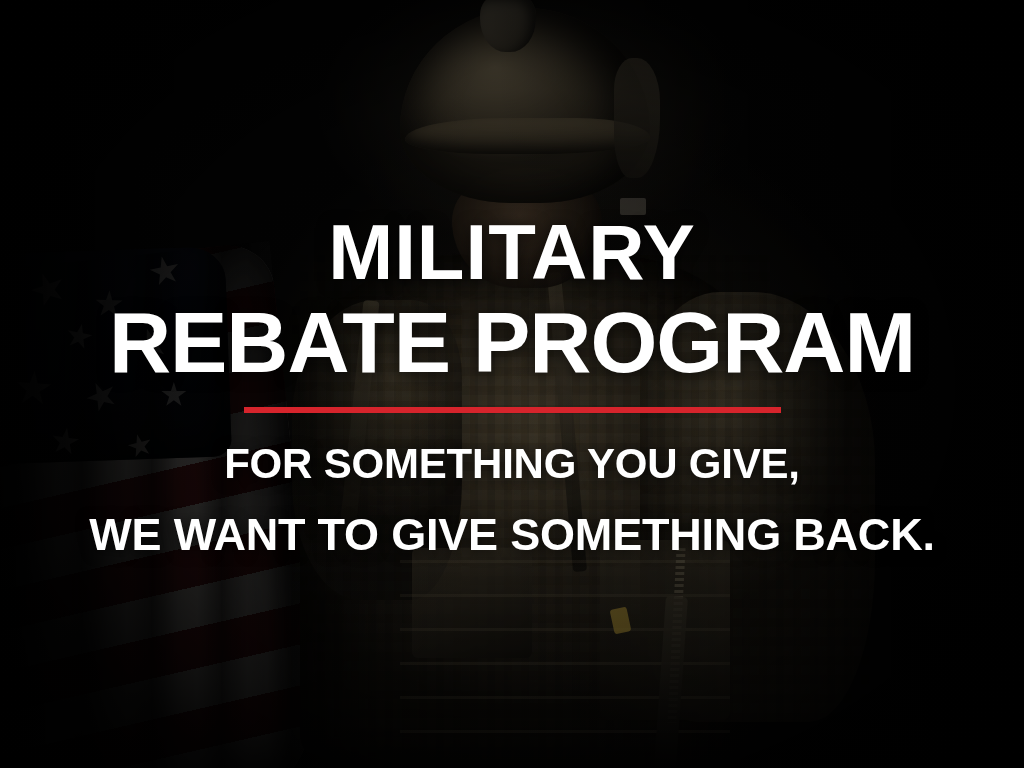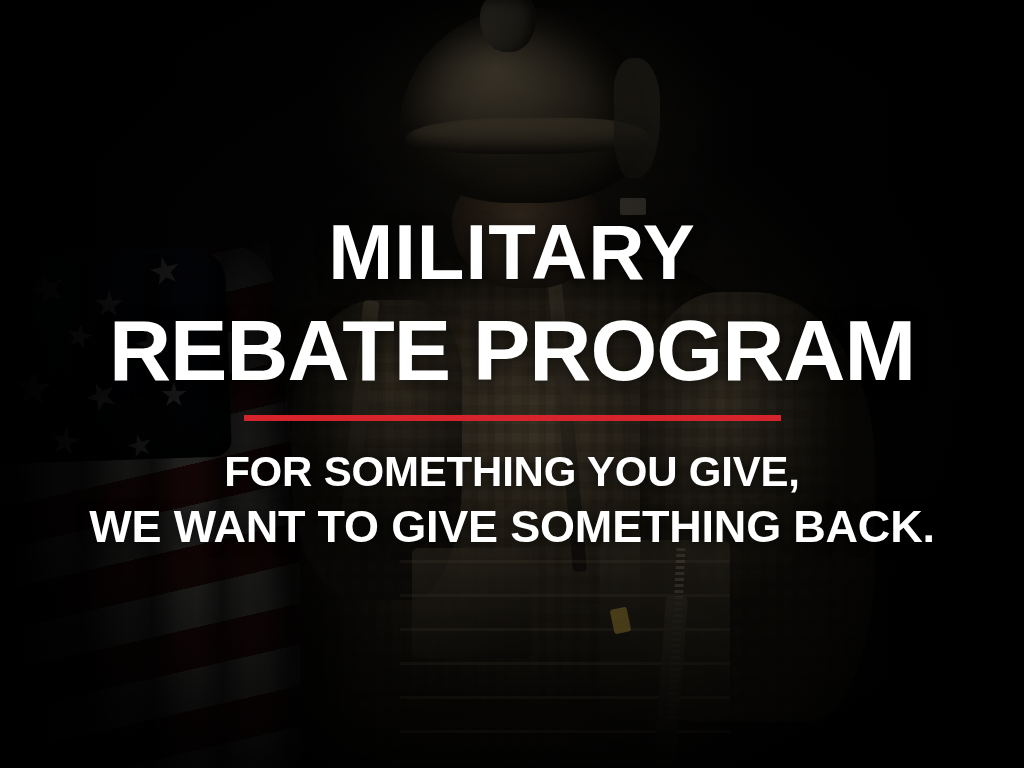--- a/index.html
+++ b/index.html
@@ -316,42 +316,42 @@
   }
   .headline .line-1 {
     display: block;
     font-size: 78px;
     letter-spacing: 1px;
   }
   .headline .line-2 {
     display: block;
     font-size: 86px;
     letter-spacing: -1px;
-    margin-top: 18px;
+    margin-top: 10px;
   }
 
   .rule {
     width: 537px;
     height: 6px;
     background: #d6242c;
     margin: 22px 0 0 0;
   }
 
   .subhead {
     margin: 26px 0 0 0;
     color: #ffffff;
     font-family: "Liberation Sans", sans-serif;
     font-weight: 700;
     font-size: 43px;
     line-height: 1.18;
     letter-spacing: -0.2px;
     text-shadow: 0 2px 14px rgba(0,0,0,0.7);
   }
   .subhead .sub-1 { display: block; font-size: 42px; }
-  .subhead .sub-2 { display: block; font-size: 45px; margin-top: 4px; }
+  .subhead .sub-2 { display: block; font-size: 45px; margin-top: 20px; }
 </style>
 </head>
 <body>
 
 <div id="poster">
 
   <div class="photo">
 
     <div class="flag">
       <div class="flag-stripes"></div>

